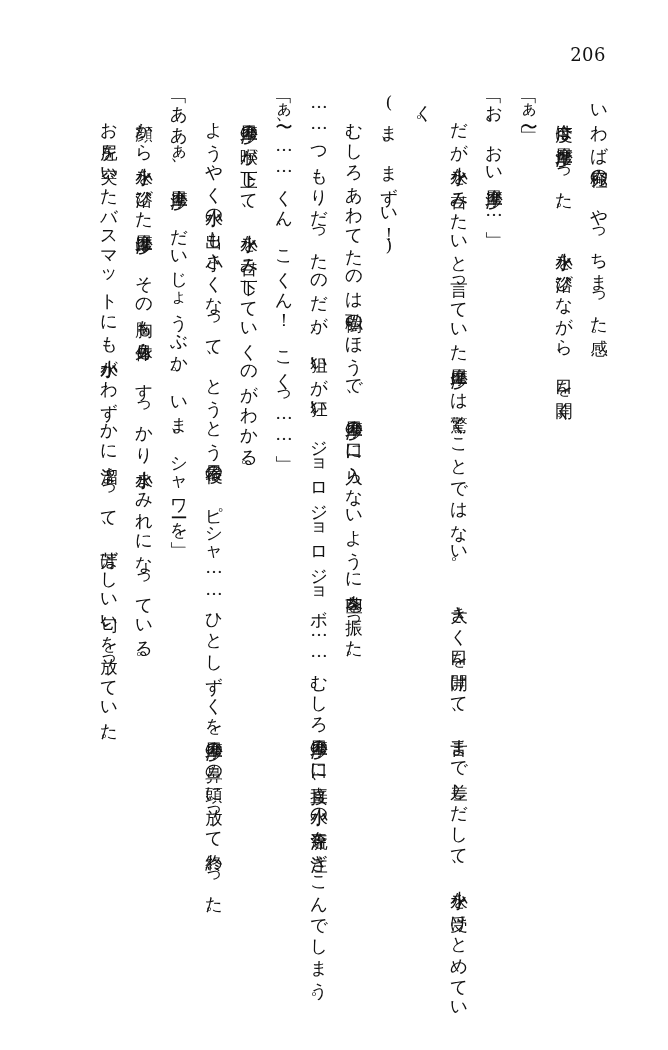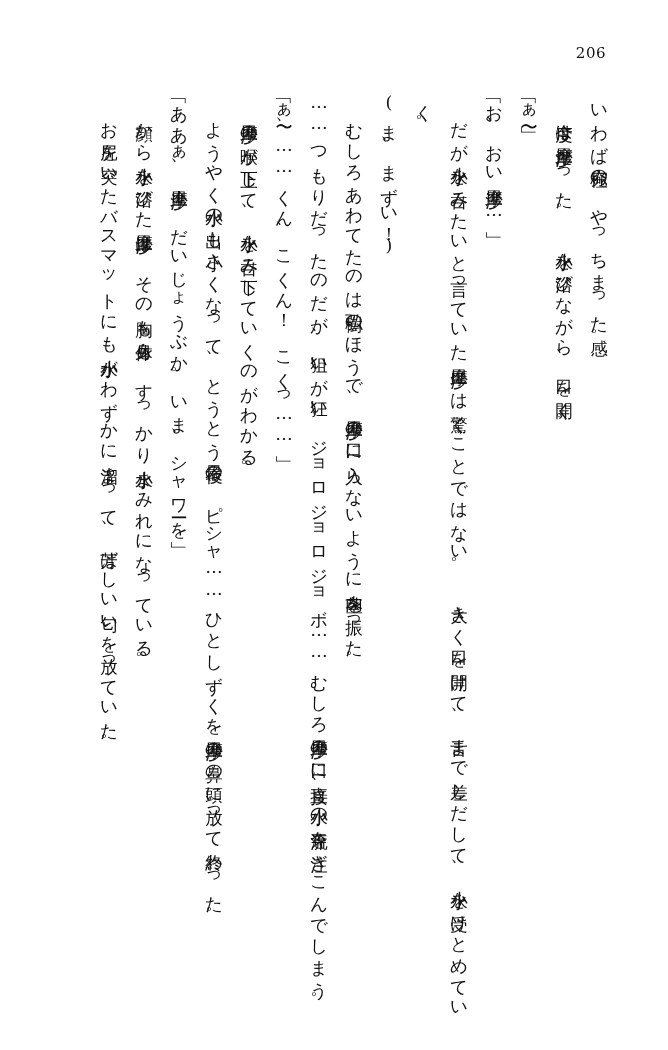--- a/index.html
+++ b/index.html
@@ -14,21 +14,21 @@
     background: #ffffff;
     overflow: hidden;
     font-family: "DejaVu Serif", "Liberation Serif", serif;
     color: #111111;
   }
   .page-number {
     position: absolute;
     top: 44px;
     right: 62px;
     font-family: "DejaVu Serif", "Liberation Serif", serif;
-    font-size: 15px;
+    font-size: 18px;
     letter-spacing: 0.5px;
     color: #111111;
   }
   .body-text {
     position: absolute;
     top: 92px;
     right: 52px;
     bottom: 40px;
     left: 46px;
     writing-mode: vertical-rl;

